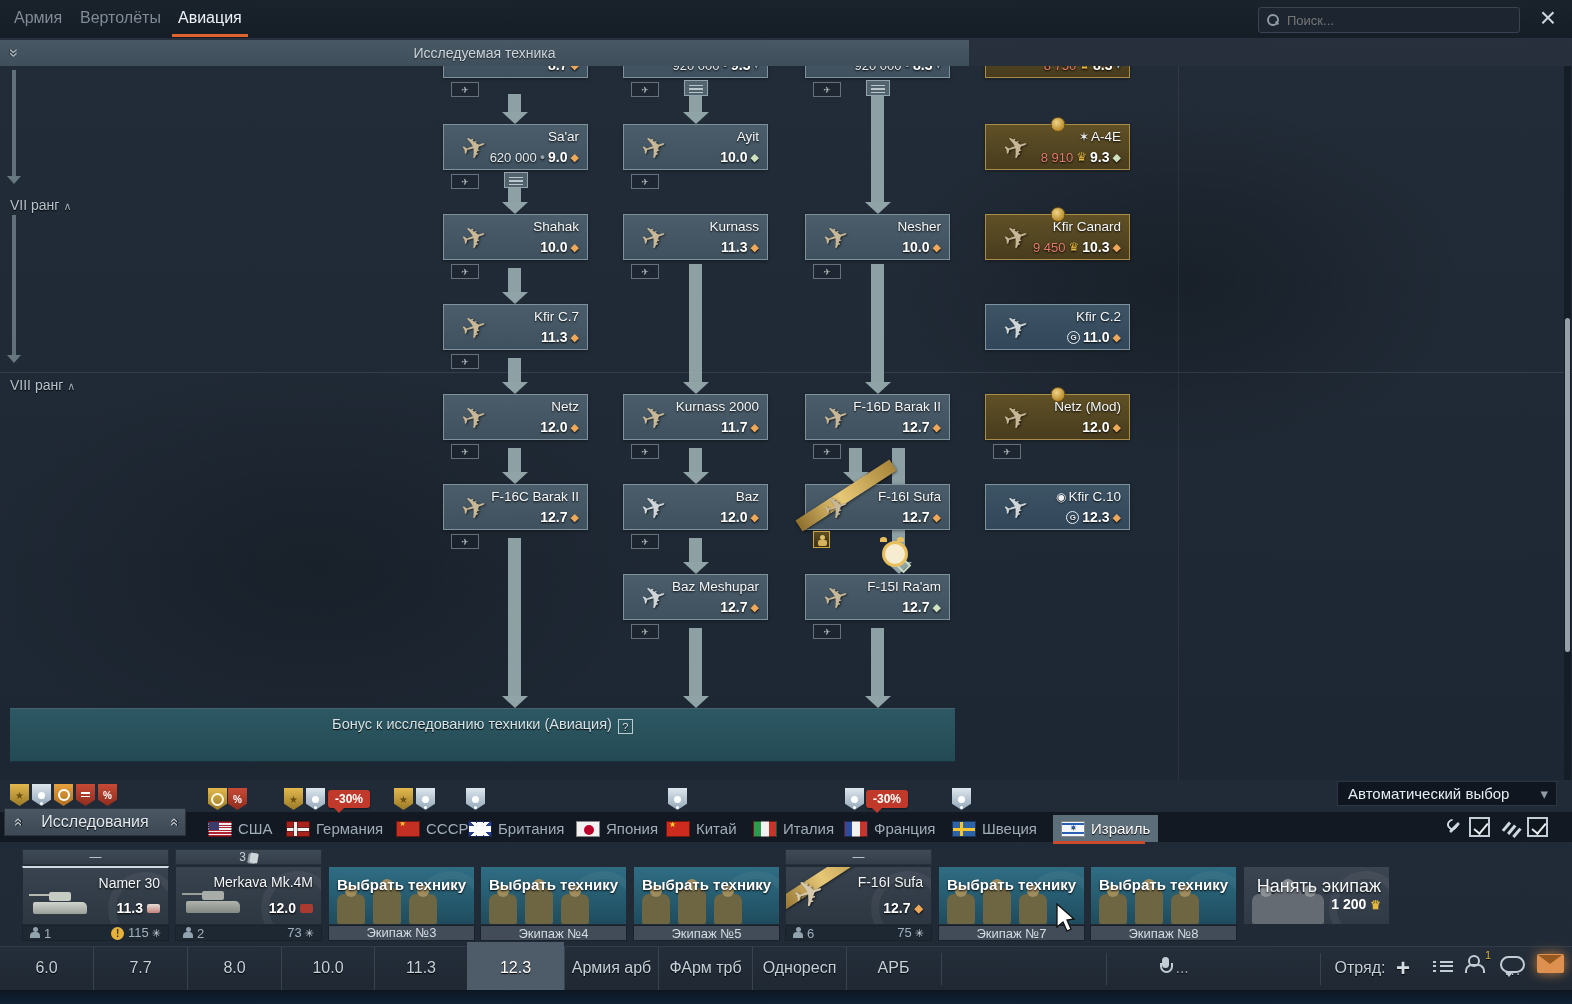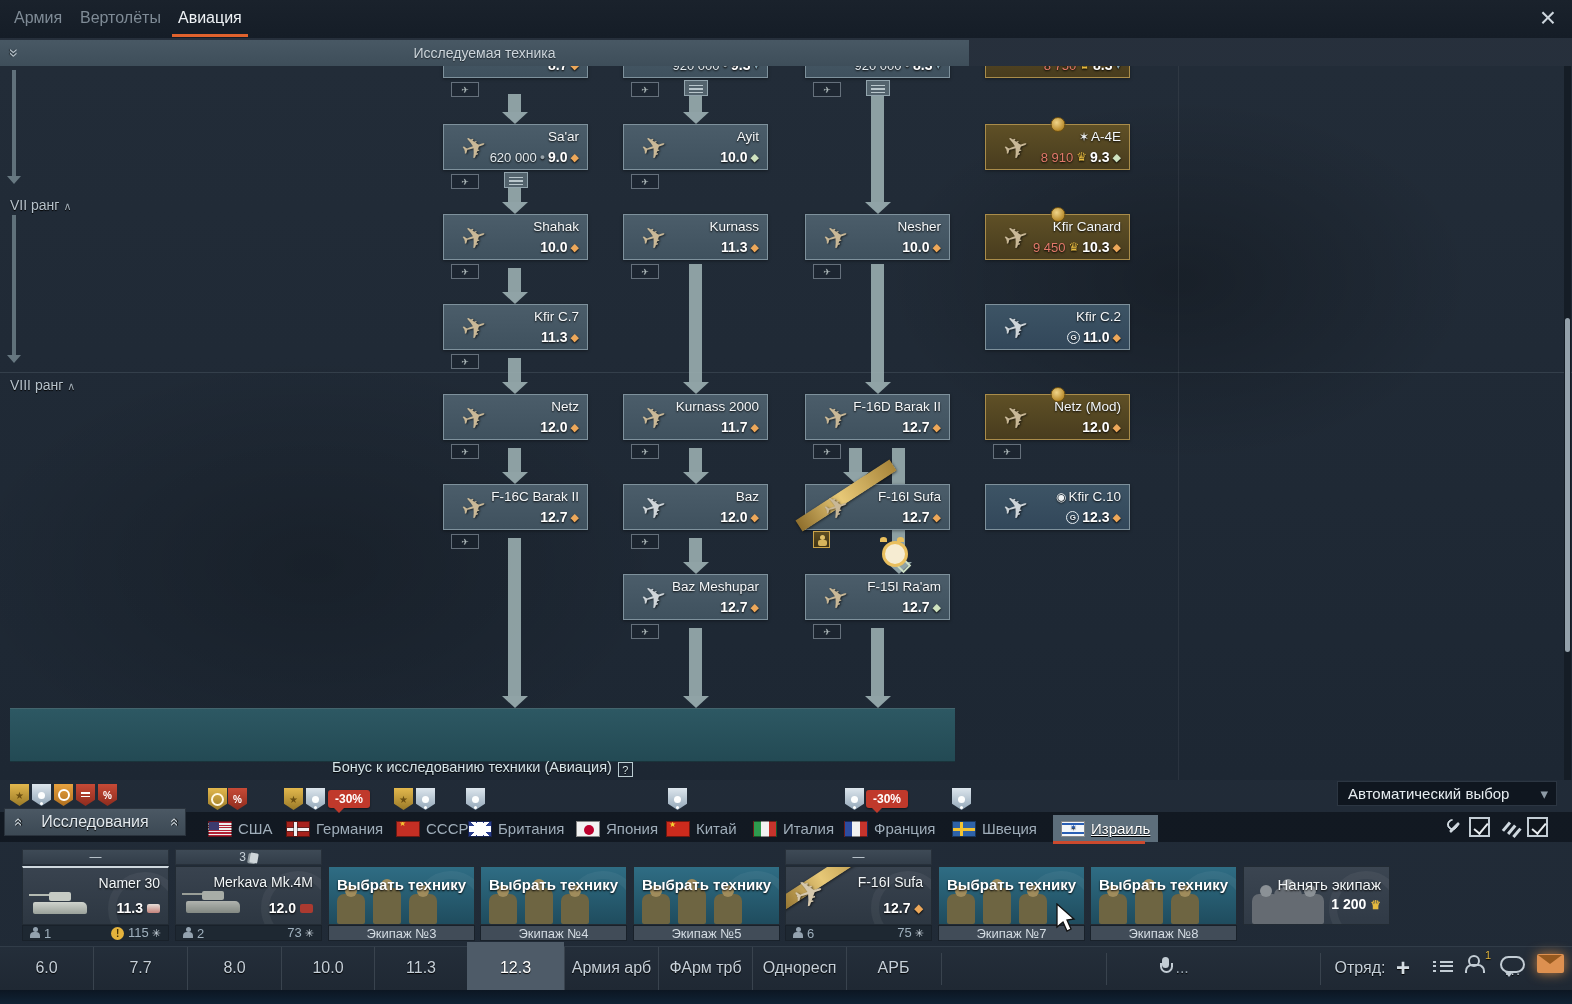--- a/index.html
+++ b/index.html
@@ -78,21 +78,21 @@
   .b-clock{background:linear-gradient(#e8a23f,#b06f1f);}
   .b-clock::before{content:"";width:8px;height:8px;border-radius:50%;border:2px solid #fff;}
   .b-list{background:linear-gradient(#c74a36,#8e2c1e);}
   .b-list::before{content:"";width:9px;height:7px;background:repeating-linear-gradient(180deg,#fff 0 1.5px,transparent 1.5px 3.5px);}
   .b-pct{background:linear-gradient(#c74a36,#8e2c1e);font-weight:bold;}
   .b-coin{background:linear-gradient(#e3b84d,#9a7a28);}
   .b-coin::before{content:"";width:9px;height:9px;border-radius:50%;border:2px solid #fff7e0;}
   .disc{position:absolute;background:#c0392b;border-radius:3px;color:#fff;font-size:12px;font-weight:bold;padding:2px 7px;box-shadow:0 1px 2px rgba(0,0,0,.5);}
   .disc::after{content:"";position:absolute;left:6px;bottom:-5px;border-left:5px solid transparent;border-right:5px solid transparent;border-top:5px solid #c0392b;}
   .nat{position:absolute;top:815px;height:27px;display:flex;align-items:center;gap:6px;font-size:15px;color:#9fadb9;padding:0 8px;}
-  .nat.sel{background:#5d6e7b;color:#fff;text-shadow:0 1px 1px #000;text-decoration:underline;}
+  .nat.sel{background:#5d6e7b;color:#fff;text-shadow:0 1px 1px #000;}
   .flag{width:24px;height:16px;flex:none;border:1px solid rgba(0,0,0,.45);position:relative;overflow:hidden;}
   .f-usa{background:repeating-linear-gradient(180deg,#b22234 0 1.3px,#eee 1.3px 2.6px);}
   .f-usa::before{content:"";position:absolute;left:0;top:0;width:10px;height:8px;background:#3c3b6e;}
   .f-ger{background:#a8231d;}
   .f-ger::before{content:"";position:absolute;left:0;top:6px;width:100%;height:3px;background:#f2f2f2;box-shadow:0 0 0 .5px #222;}
   .f-ger::after{content:"";position:absolute;left:7px;top:0;width:3px;height:100%;background:#f2f2f2;box-shadow:0 0 0 .5px #222;}
   .f-ussr{background:#c42f24;} .f-ussr::before{content:"★";position:absolute;left:2px;top:-3px;font-size:8px;color:#f4c431;}
   .f-uk{background:#2a3f8f;}
   .f-uk::before{content:"";position:absolute;inset:0;background:
     linear-gradient(45deg,transparent 44%,#fff 44% 56%,transparent 56%),
@@ -146,21 +146,21 @@
   .s-br{position:absolute;right:8px;bottom:8px;font-size:14px;font-weight:bold;color:#fff;text-shadow:0 1px 2px #000;z-index:3;display:flex;align-items:center;gap:4px;}
   .tag{display:inline-block;width:13px;height:9px;border-radius:2px;}
   .tag.lt{background:linear-gradient(#e7ded8,#c4837b);} .tag.rd{background:#ab3a30;}
   .ic-person{display:inline-block;width:10px;height:11px;position:relative;margin-right:4px;}
   .ic-person::before{content:"";position:absolute;left:2.5px;top:0;width:5px;height:5px;border-radius:50%;background:#93a2af;}
   .ic-person::after{content:"";position:absolute;left:0;top:5.5px;width:10px;height:5.5px;border-radius:4px 4px 0 0;background:#93a2af;}
   .warn{display:inline-block;width:13px;height:13px;border-radius:50%;background:#e5b33c;color:#453206;font-size:10px;font-weight:bold;text-align:center;line-height:13px;margin-right:4px;}
   .pstar{color:#c8d2da;font-size:11px;margin-left:3px;}
   .jet-sm{position:absolute;left:8px;top:6px;font-size:36px;color:#d6c8ad;transform:rotate(-18deg);text-shadow:1px 1px 2px rgba(0,0,0,.6);z-index:2;}
   .bk-ic{display:inline-block;width:8px;height:10px;background:#cfd6da;border-radius:1.5px;transform:rotate(10deg);margin-left:4px;box-shadow:-2px 1px 0 #8e989e;vertical-align:-2px;}
-  .hire-nm{position:absolute;right:8px;top:9px;font-size:15px;color:#f2f6f8;text-shadow:0 1px 2px #000;z-index:3;}
+  .hire-nm{position:absolute;right:8px;top:9px;font-size:18px;color:#f2f6f8;text-shadow:0 1px 2px #000;z-index:3;}
   .hire-pr{position:absolute;right:8px;bottom:12px;font-size:14px;font-weight:bold;color:#fff;z-index:3;}
   
   .bb{position:absolute;left:0;top:946px;width:1572px;height:44px;background:linear-gradient(180deg,#242e3a,#1f2833);border-top:1px solid #313c48;}
   .bb-btn{position:absolute;top:0;height:44px;border-left:1px solid #39434e;text-align:center;line-height:42px;font-size:16px;color:#c6d0d9;text-shadow:0 1px 1px #000;}
   .bb-btn.on{top:-5px;height:49px;background:#4e5b68;color:#fff;line-height:52px;border:0;}
   .bb-sep{position:absolute;top:6px;width:1px;height:32px;background:#39434e;}
   .updn{font-weight:bold;color:#cfd8df;letter-spacing:-2px;margin-right:8px;}
   .mic{display:inline-block;width:11px;height:20px;position:relative;vertical-align:-4px;}
   .mic::before{content:"";position:absolute;left:2px;top:0;width:7px;height:11px;border-radius:4px;background:#c3cdd5;}
   .mic::after{content:"";position:absolute;left:0;top:6px;width:9px;height:8px;border:2px solid #c3cdd5;border-top:0;border-radius:0 0 7px 7px;}
@@ -182,20 +182,24 @@
 </style>
 </head>
 <body>
 
 <div class="stage">
 
   <div class="topbar">
     <div class="tb-tab" style="left:14px;">Армия</div>
     <div class="tb-tab" style="left:80px;">Вертолёты</div>
     <div class="tb-tab active" style="left:178px;">Авиация</div>
+    <div class="search">
+      <span class="mag"></span>
+      <input placeholder="Поиск..." style="">
+    </div>
     <div class="close-x">×</div>
   </div>
 
   <div class="hdr" style="left:0;width:969px;">
     <span class="chev">»</span>
     <span>Исследуемая техника</span>
   </div>
 
   <div class="tree">
     <div class="div-v" style="left:1178px;"></div>
@@ -459,21 +463,21 @@
       <div class="c-nm">F-15I Ra'am</div>
       <div class="c-vals">
           <span class="brv">12.7</span>
           <span class="dmd pl">◆</span>
         </div>
     </div>
     <div class="mini" style="left:631px;top:558px;">✈</div>
     <div class="mini" style="left:813px;top:558px;">✈</div>
 
     <div class="bonus">
-      <div class="b-line" style="top:7px;margin-top:43px;">
+      <div class="b-line" style="top:7px;">
         <span>Бонус к исследованию техники (Авиация)</span><span class="helpbox">?</span>
       </div>
     </div>
   </div>
 
   <div class="sb">
     <div class="sb-thumb" style="top:252px;height:334px;"></div>
   </div>
 
   <div class="nat-band"></div>
@@ -645,21 +649,21 @@
   </div>
 
   <div class="s-bot" style="left:22px;width:147px;">
     <span><span class="ic-person"></span><span>1</span></span>
     <span><span class="warn">!</span><span>115</span><span class="pstar">✳</span></span>
   </div>
   <div class="s-bot" style="left:175px;width:147px;">
     <span><span class="ic-person"></span><span>2</span></span>
     <span><span>73</span><span class="pstar">✳</span></span>
   </div>
-  <div class="s-bot lbl" style="left:328px;width:147px;">
+  <div class="s-bot lbl" style="left:328px;width:147px;align-items:flex-end;">
       <span>Экипаж №3</span>
     </div>
   <div class="s-bot lbl" style="left:480px;width:147px;">
       <span>Экипаж №4</span>
     </div>
   <div class="s-bot lbl" style="left:633px;width:147px;">
       <span>Экипаж №5</span>
     </div>
   <div class="s-bot" style="left:785px;width:147px;">
     <span><span class="ic-person"></span><span>6</span></span>

